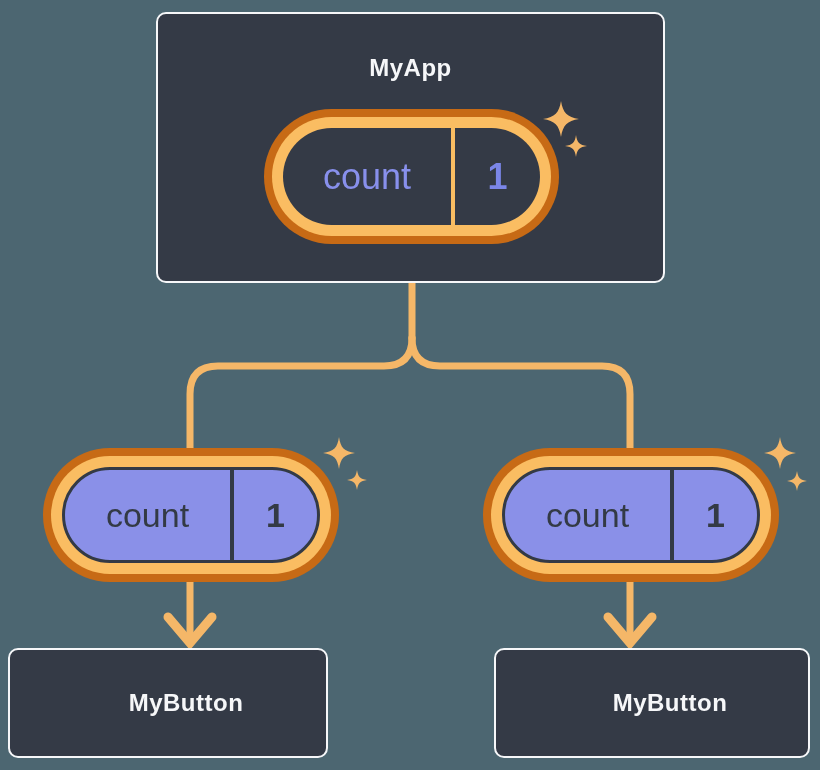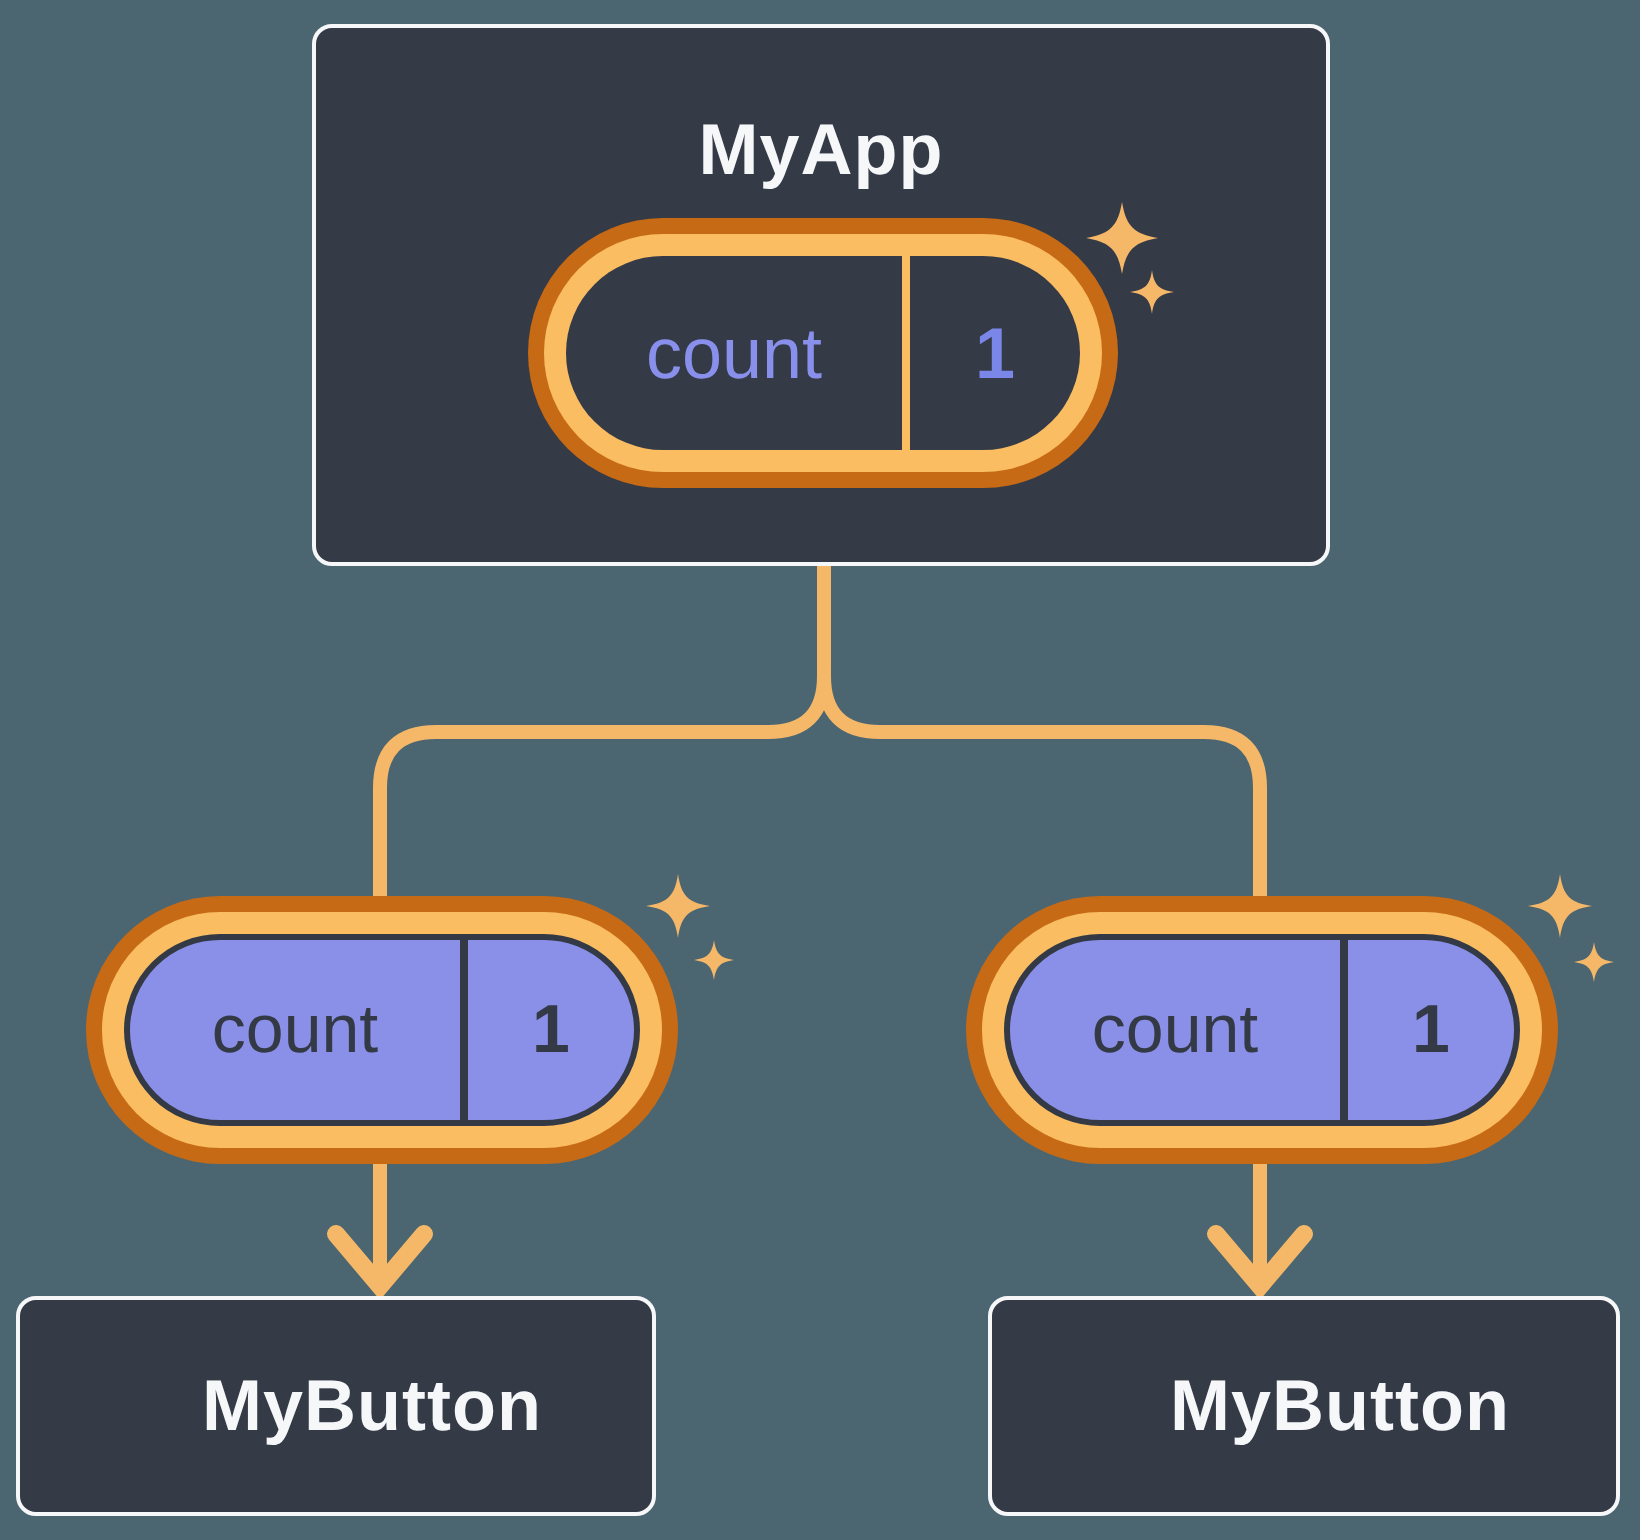--- a/index.html
+++ b/index.html
@@ -33,21 +33,21 @@
   }
   .root-box { left: 156px; top: 12px; width: 509px; height: 271px; }
   .child-box-left  { left: 8px;   top: 648px; width: 320px; height: 110px; }
   .child-box-right { left: 494px; top: 648px; width: 316px; height: 110px; }
 
   .component-title {
     position: absolute;
     left: 0; right: 0;
     text-align: center;
     color: #F6F7F9;
-    font-size: 36px;
+    font-size: 24px;
     font-weight: 600;
     letter-spacing: 0.5px;
   }
   .root-title { top: 40px; }
   .child-title {
     top: 0; bottom: 0;
     display: flex; align-items: center; justify-content: center; margin-left: 36px;
   }
 
   .pill {

